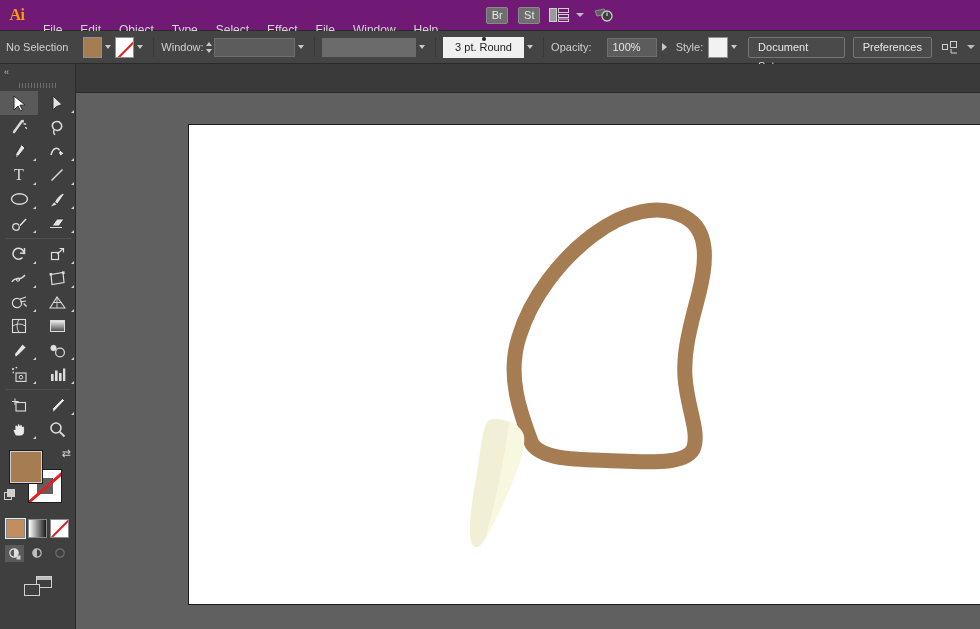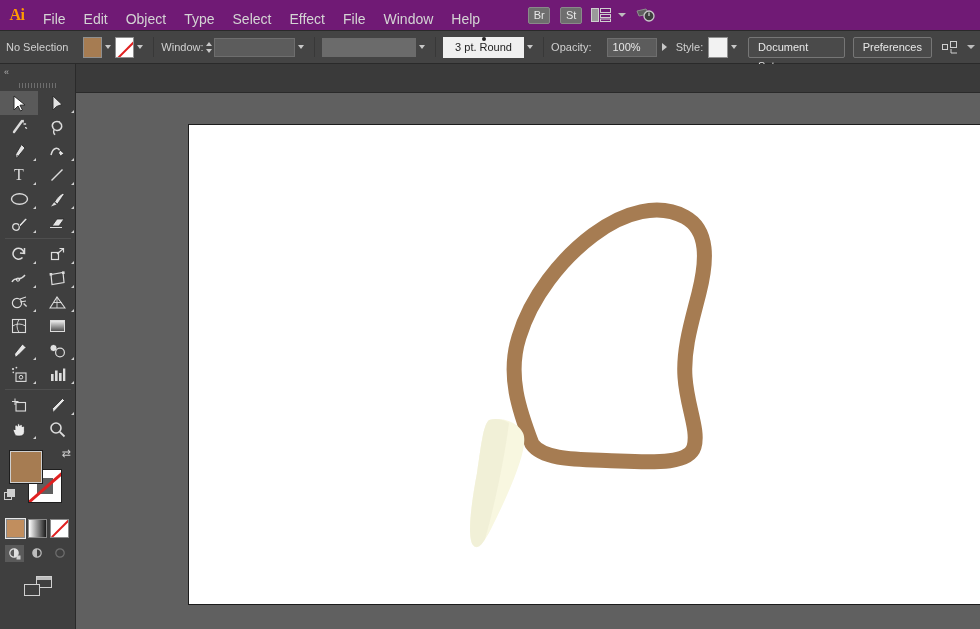--- a/index.html
+++ b/index.html
@@ -20,22 +20,22 @@
     border-bottom: 1px solid #2a2a2a;
   }
   .ai-logo {
     width: 34px; height: 31px;
     display: flex; align-items: center; justify-content: center;
     color: #ff9a00; font-size: 16px; font-weight: bold;
     font-family: "Liberation Serif", serif;
     letter-spacing: -0.5px;
   }
   .menu-item {
-    padding: 4px 9px; height: 31px; line-height: 31px;
-    color: #d4d4d4; font-size: 14px; cursor: default; text-align: center;
+    padding: 16px 9px; height: 31px; line-height: 31px;
+    color: #d4d4d4; font-size: 12px; cursor: default; text-align: center;
   }
   .mb-spacer { flex: 0 0 34px; }
   .mb-btn {
     width: 22px; height: 17px; margin: 0 5px;
     background: #6e6e6e; border: 1px solid #8a8a8a; border-radius: 2px;
     color: #e8e8e8; font-size: 11px;
     display: flex; align-items: center; justify-content: center;
   }
   .mb-icon { margin: 0 4px; display: flex; align-items: center; }
   .caret { width: 0; height: 0; border-left: 4px solid transparent;

